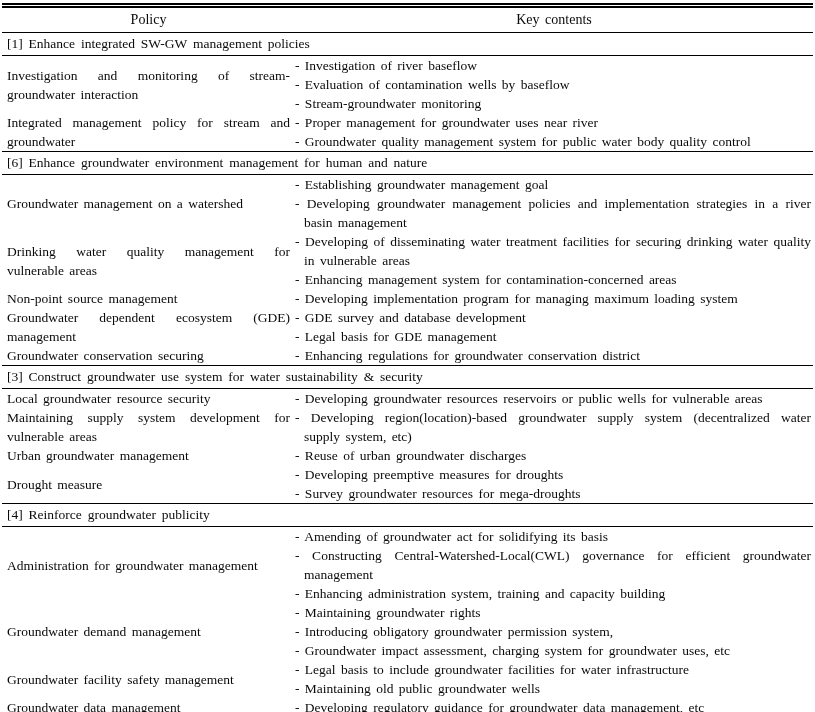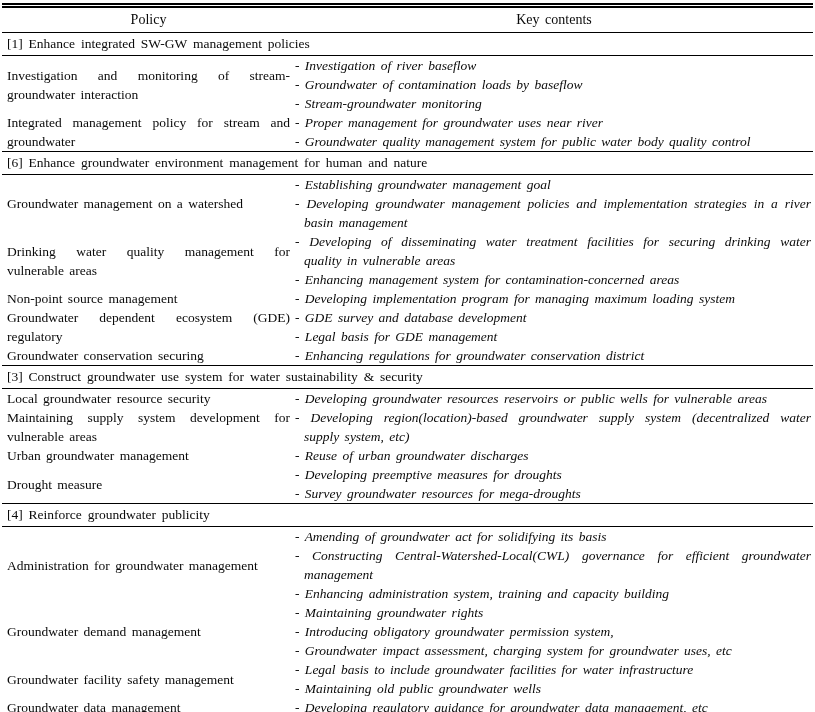--- a/index.html
+++ b/index.html
@@ -46,21 +46,20 @@
     vertical-align: middle;
   }
   td.contents {
     padding: 0 2px 0 0;
     vertical-align: middle;
   }
   .item {
     padding-left: 9px;
     text-indent: -9px;
     text-align: justify;
-    font-style: italic;
   }
 </style>
 </head>
 <body>
 
 <div class="page">
   <div class="tablewrap">
     <table class="policy-table">
       <thead>
         <tr>
@@ -70,21 +69,21 @@
       </thead>
 
       <tbody>
         <tr>
           <td class="section" colspan="2">[1] Enhance integrated SW-GW management policies</td>
         </tr>
         <tr>
           <td class="policy">Investigation and monitoring of stream-groundwater interaction</td>
           <td class="contents">
             <div class="item">- Investigation of river baseflow</div>
-            <div class="item">- Groundwater of contamination loads by baseflow</div>
+            <div class="item">- Evaluation of contamination wells by baseflow</div>
             <div class="item">- Stream-groundwater monitoring</div>
           </td>
         </tr>
         <tr>
           <td class="policy">Integrated management policy for stream and groundwater</td>
           <td class="contents">
             <div class="item">- Proper management for groundwater uses near river</div>
             <div class="item">- Groundwater quality management system for public water body quality control</div>
           </td>
         </tr>
@@ -108,21 +107,21 @@
             <div class="item">- Enhancing management system for contamination-concerned areas</div>
           </td>
         </tr>
         <tr>
           <td class="policy">Non-point source management</td>
           <td class="contents">
             <div class="item">- Developing implementation program for managing maximum loading system</div>
           </td>
         </tr>
         <tr>
-          <td class="policy">Groundwater dependent ecosystem (GDE) regulatory</td>
+          <td class="policy">Groundwater dependent ecosystem (GDE) management</td>
           <td class="contents">
             <div class="item">- GDE survey and database development</div>
             <div class="item">- Legal basis for GDE management</div>
           </td>
         </tr>
         <tr>
           <td class="policy">Groundwater conservation securing</td>
           <td class="contents">
             <div class="item">- Enhancing regulations for groundwater conservation district</div>
           </td>

